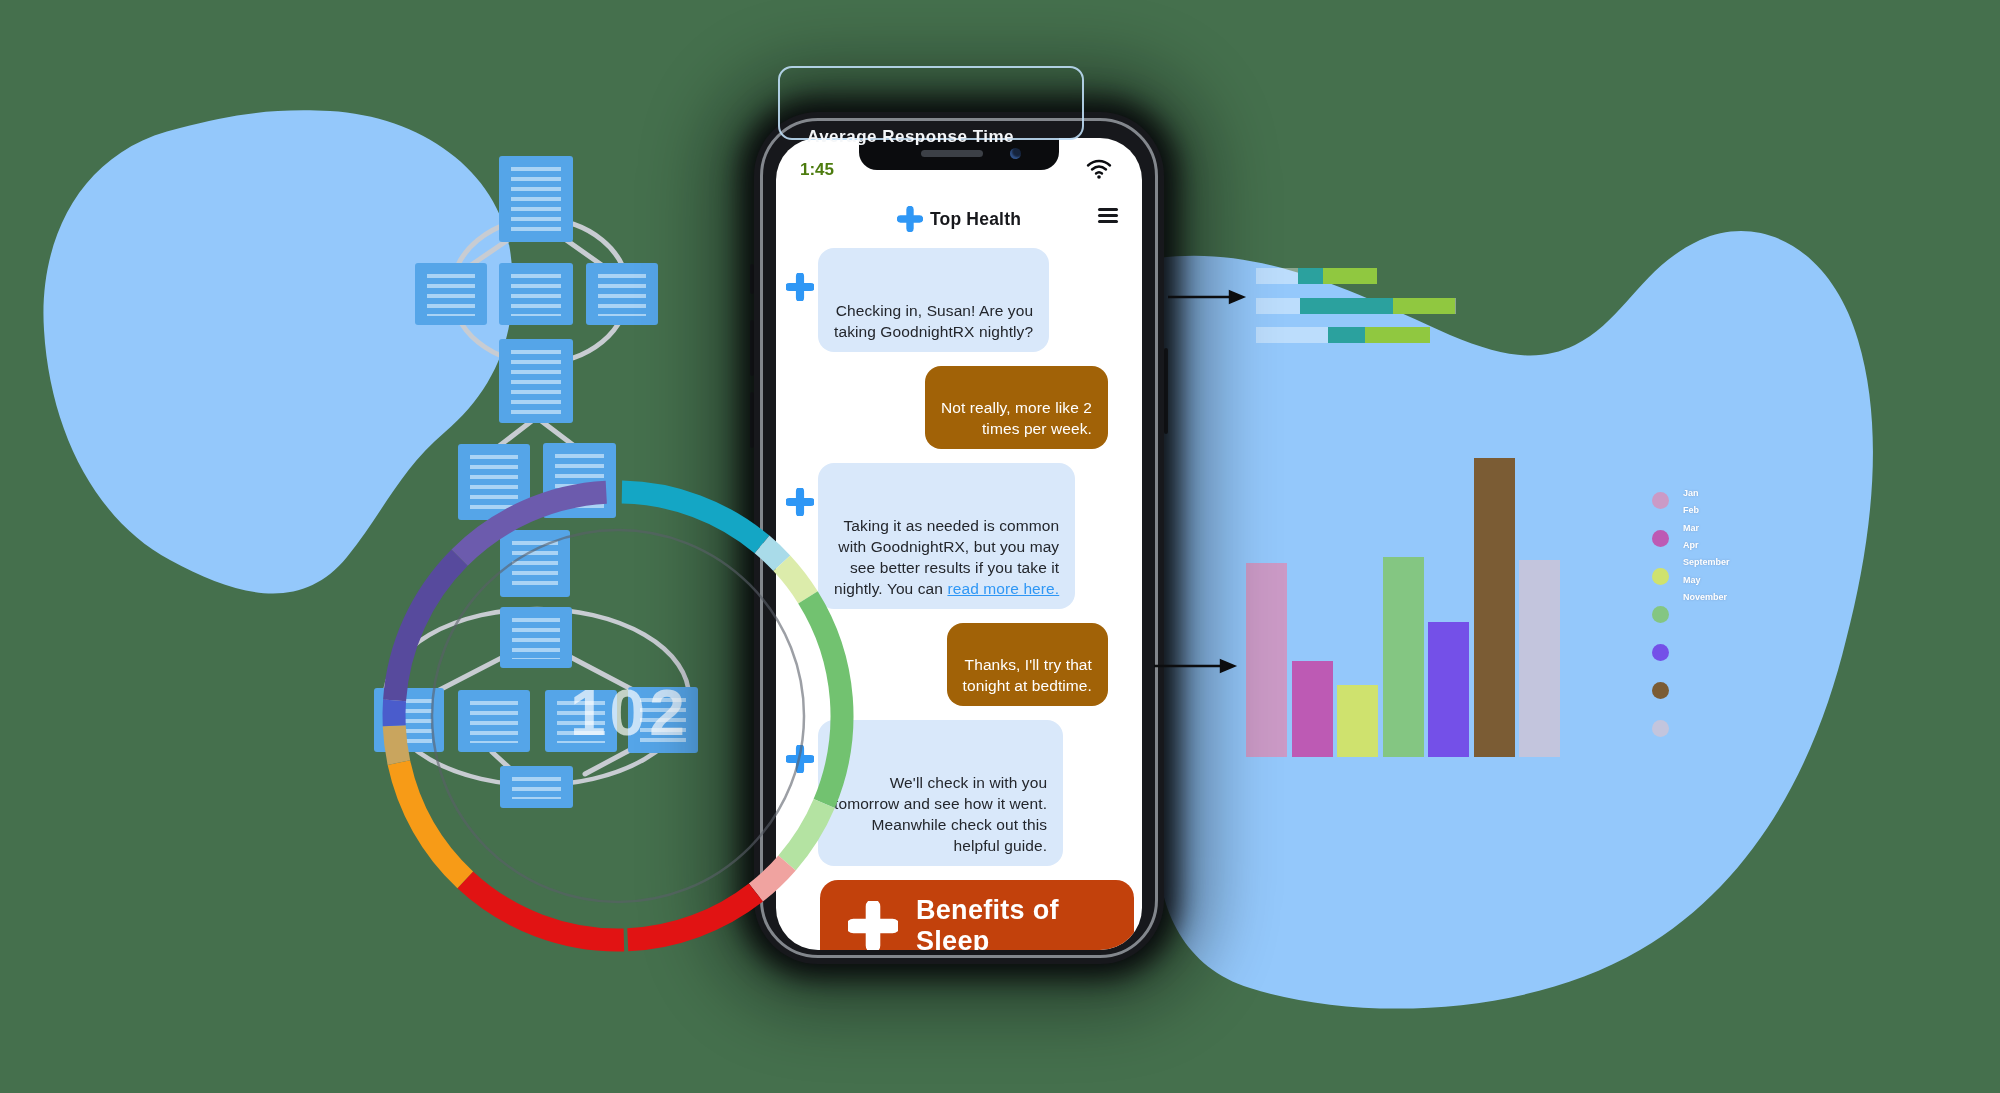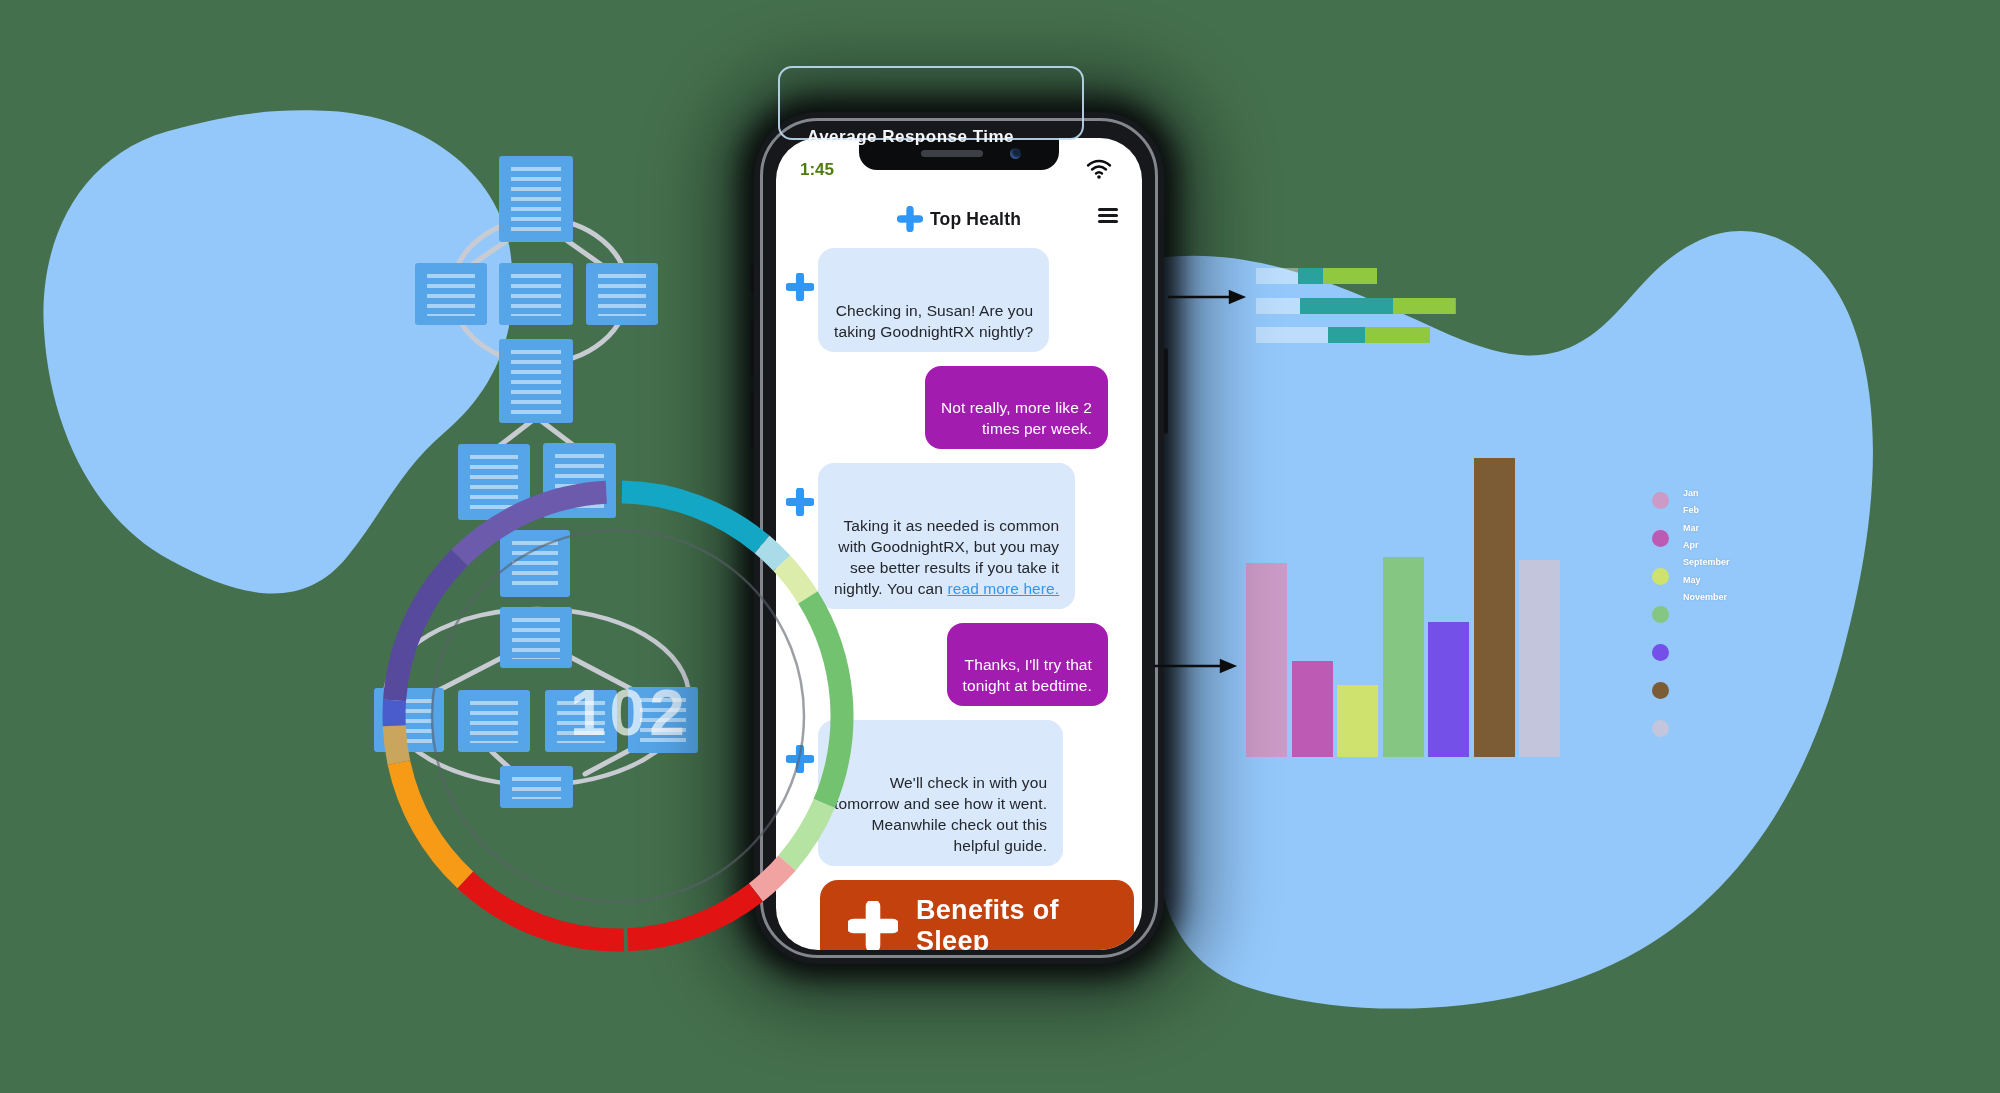--- a/index.html
+++ b/index.html
@@ -54,21 +54,21 @@
 
   
   #messages{position:absolute;left:42px;right:34px;top:110px;}
   .msg-row{display:flex;margin-bottom:14px;}
   .msg-row.bot{justify-content:flex-start;}
   .msg-row.user{justify-content:flex-end;}
   .avatar{position:absolute;left:-32px;top:4px;}
   .bubble{position:relative;border-radius:16px;padding:10px 16px;font-size:15.5px;line-height:21px;
      letter-spacing:.1px;white-space:pre-line;}
   .bubble.bot{background:#D9E8FA;color:#23262C;text-align:right;}
-  .bubble.user{background:#a21caf;color:#ffffff;text-align:right;margin-left:42px;}
+  .bubble.user{background:#a16207;color:#ffffff;text-align:right;margin-left:42px;}
   .bubble a.chat-link{color:#2F97F5;text-decoration:underline;cursor:pointer;}
   #cta-card{margin-left:2px;width:258px;height:72px;background:#c2410c;border-radius:18px;
      padding:10px 28px;display:flex;align-items:center;gap:18px;cursor:pointer;}
   #cta-title{color:#ffffff;font-size:27px;line-height:31px;font-weight:700;letter-spacing:.3px;
      white-space:pre-line;}
 
   
   #tooltip-box{left:778px;top:66px;width:302px;height:70px;border:2px solid rgba(190,221,245,.9);
      border-radius:14px;z-index:65;}
   #tooltip-label{left:807px;top:99px;font-size:17px;font-weight:700;letter-spacing:.5px;

